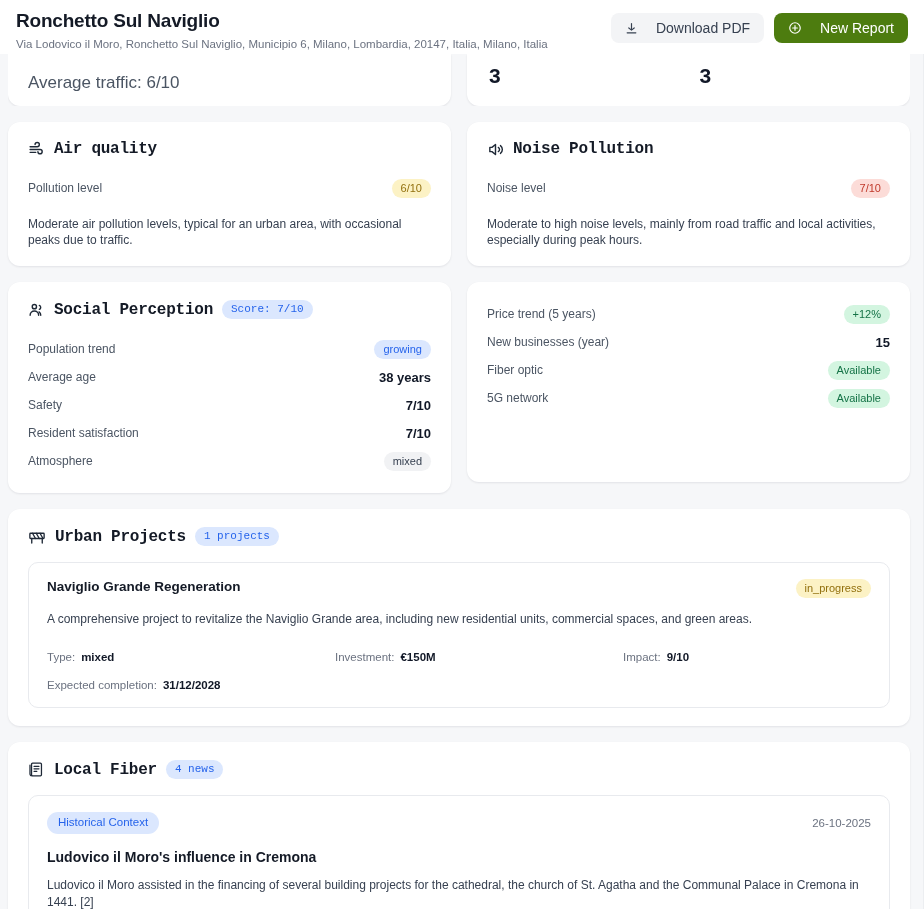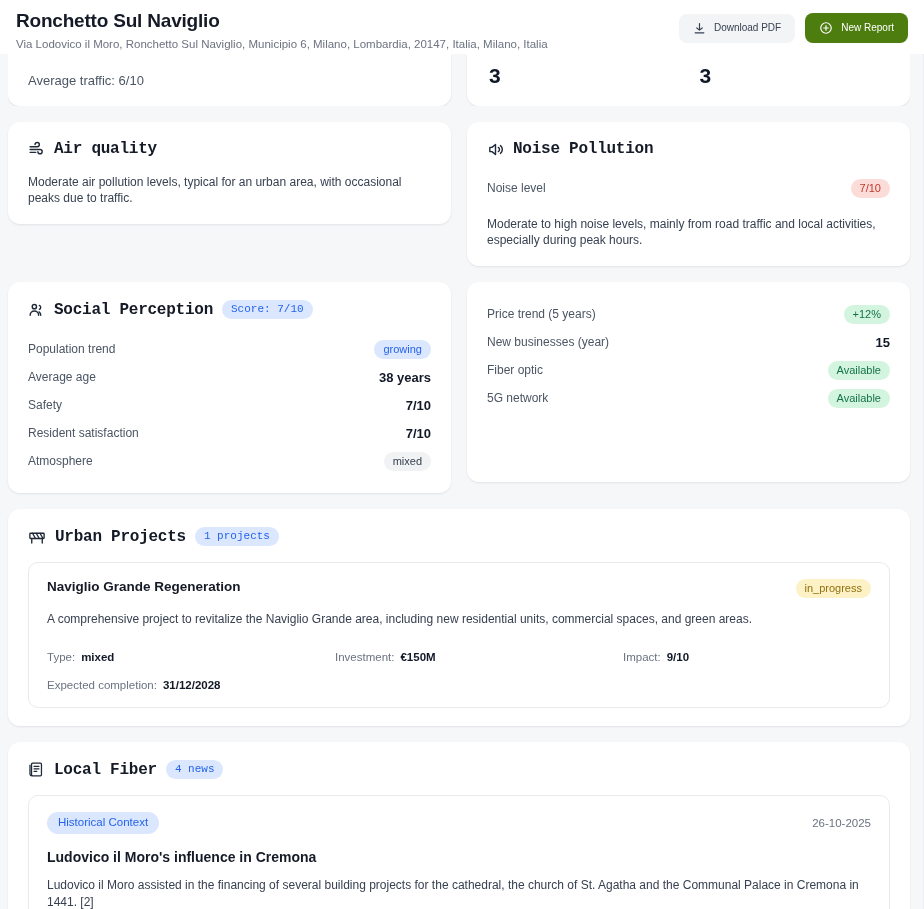--- a/index.html
+++ b/index.html
@@ -33,23 +33,23 @@
   .page-subtitle {
     font-size: 11.5px;
     color: #6b7280;
     margin-top: 5px;
     line-height: 14px;
   }
   .header-actions { display: flex; gap: 10px; align-items: center; padding-top: 3px; }
   .btn {
     display: inline-flex;
     align-items: center;
-    gap: 8px;
+    gap: 18px;
     border-radius: 8px;
-    font-size: 10px;
+    font-size: 14px;
     font-weight: 500;
     padding: 8px 14px;
     cursor: pointer;
     border: none;
     white-space: nowrap;
     line-height: 1;
   }
   .btn-secondary { background: #f3f4f6; color: #374151; }
   .btn-primary   { background: #4d7c0f; color: #ffffff; }
   .btn svg { display: block; }
@@ -77,21 +77,21 @@
 
   
   .clipped-row { height: 52px; overflow: hidden; display:flex; gap:16px; margin-bottom: 16px; }
   .clipped-card {
     flex: 1 1 0;
     background:#fff;
     border-radius: 0 0 12px 12px;
     box-shadow: 0 1px 2px rgba(16,24,40,.05), 0 1px 3px rgba(16,24,40,.04);
     position: relative;
   }
-  .clip-traffic { font-size: 13px; color:#4b5563; position:absolute; left:20px; top:19px; }
+  .clip-traffic { font-size: 17px; color:#4b5563; position:absolute; left:20px; top:19px; }
   .clip-stats { display:flex; position:absolute; left:22px; top:0; right:0; }
   .clip-stat { width: 212px; font-size:21px; font-weight:bold; color:#111827; padding-top:10px; }
 
   
   .card-head {
     display: flex;
     align-items: center;
     gap: 9px;
     margin-bottom: 16px;
     font-family: Liberation Mono, monospace;
@@ -217,20 +217,24 @@
         <div class="card-head">
           <span class="card-ico">
             <svg width="17" height="17" viewBox="0 0 24 24" fill="none" stroke="currentColor" stroke-width="2" stroke-linecap="round" stroke-linejoin="round">
               <path d="M3 8h10a3 3 0 1 0-3-3"></path>
                 <path d="M3 12h14a3 3 0 1 1-3 3"></path>
                 <path d="M3 16h8"></path>
             </svg>
           </span>
           <span class="card-title">Air quality</span>
         </div>
+        <div class="metric">
+          <span>Pollution level</span>
+          <span class="pill pill-yellow">6/10</span>
+        </div>
         <div class="desc">Moderate air pollution levels, typical for an urban area, with occasional peaks due to traffic.</div>
       </div>
     </div>
     <div class="col">
       <div class="card">
         <div class="card-head">
           <span class="card-ico">
             <svg width="17" height="17" viewBox="0 0 24 24" fill="none" stroke="currentColor" stroke-width="2" stroke-linecap="round" stroke-linejoin="round">
               <path d="M4 9v6h3l5 4V5L7 9H4z"></path>
                 <path d="M16 9a3.5 3.5 0 0 1 0 6"></path>

